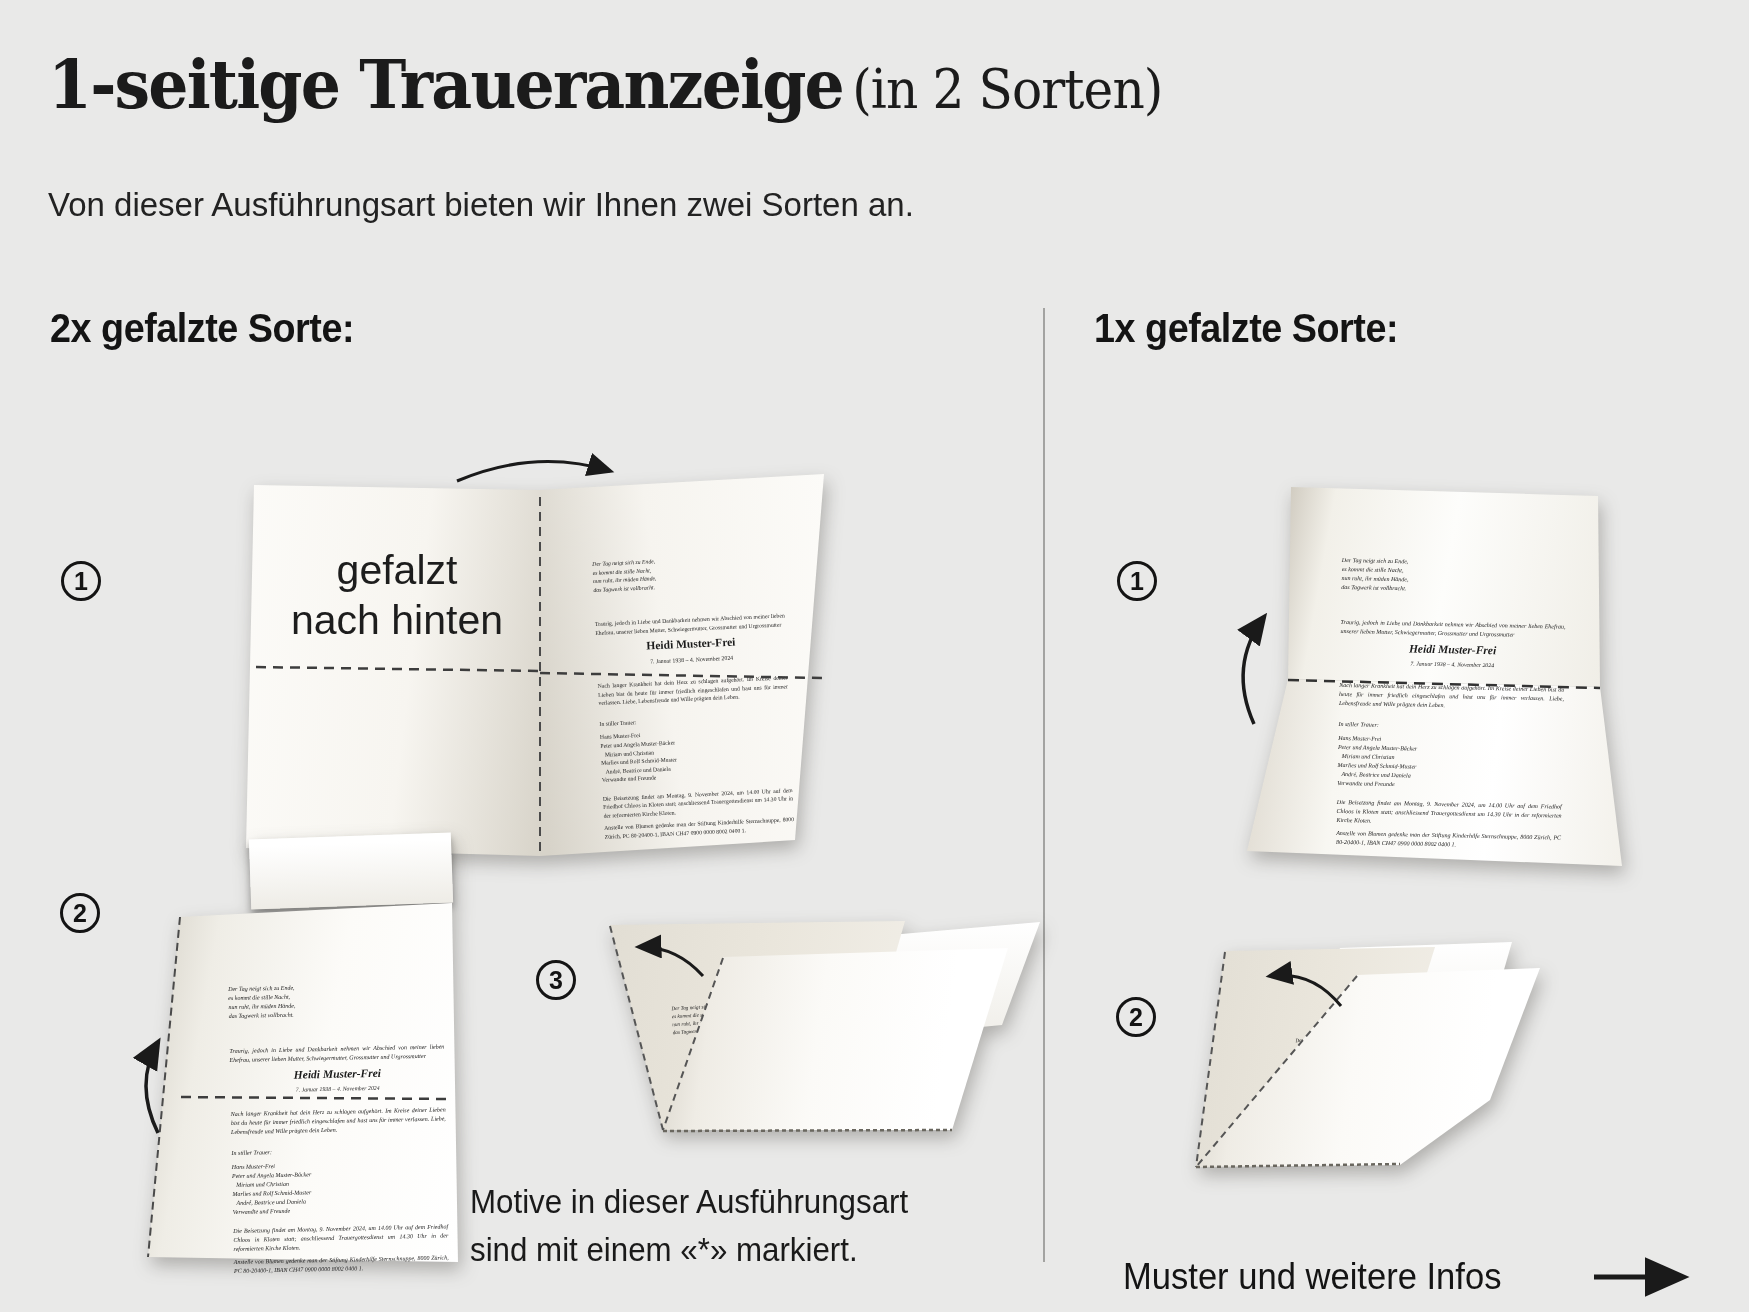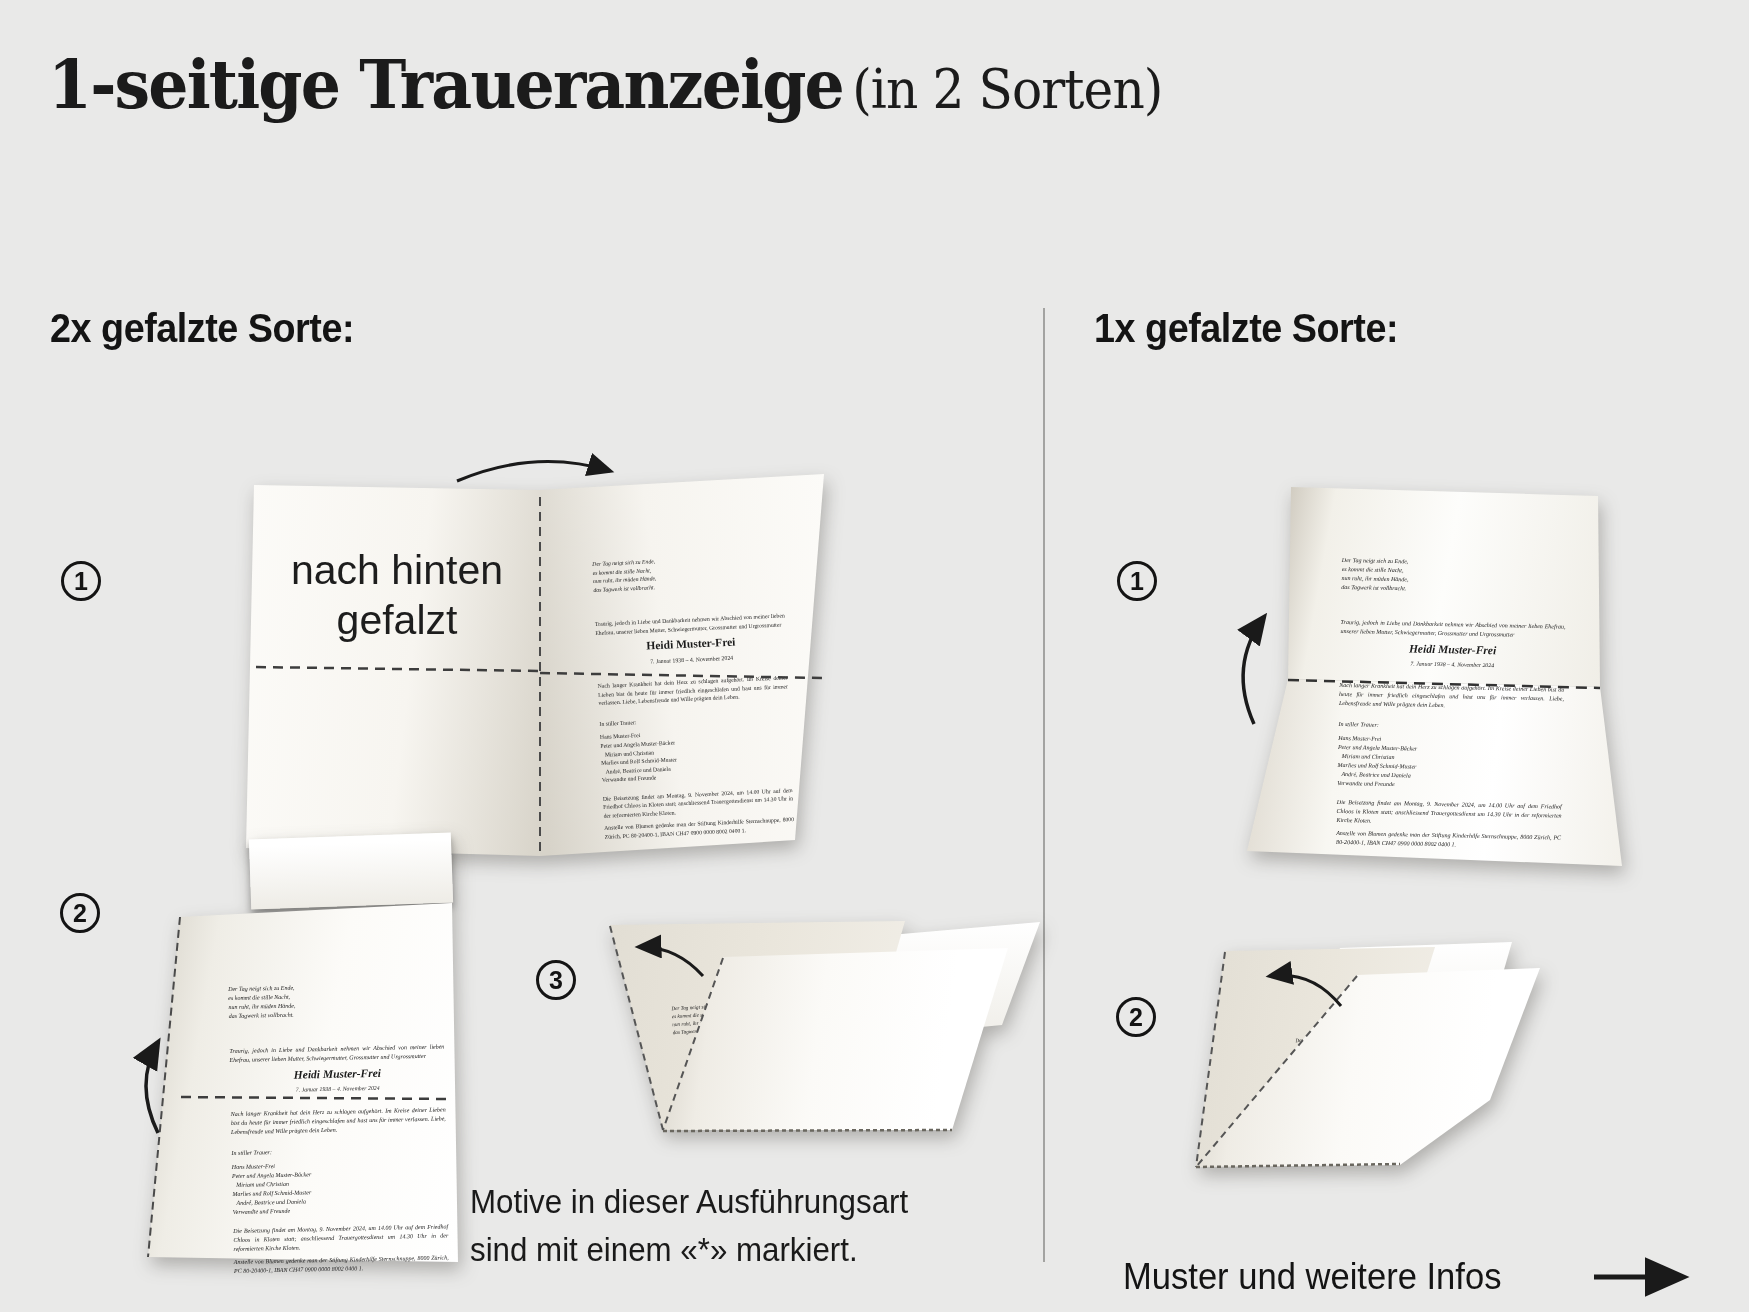--- a/index.html
+++ b/index.html
@@ -86,34 +86,35 @@
   svg.overlay{position:absolute; left:0; top:0; pointer-events:none;}
 </style>
 </head>
 <body>
 
 <div class="canvas">
 
   <div class="abs title">
     <span>1-seitige Traueranzeige</span><span class="suffix">(in 2 Sorten)</span>
   </div>
+  <div class="abs subtitle">Von dieser Ausführungsart bieten wir Ihnen zwei Sorten an.</div>
 
   <div class="abs section-head" style="left:50px; top:305px;">2x gefalzte Sorte:</div>
   <div class="abs section-head" style="left:1094px; top:305px;">1x gefalzte Sorte:</div>
   <div class="abs divider"></div>
 
   <div class="abs shadowed">
     <div class="sheet pageL" style="left:246px; top:485px; width:294px; height:373px;
                 clip-path:polygon(8px 0px,294px 5px,294px 371px,0px 363px);"></div>
     <div class="sheet pageR" style="left:540px; top:474px; width:284px; height:382px;
                 clip-path:polygon(0px 16px,284px 0px,255px 366px,0px 382px);"></div>
   </div>
   <div class="abs fold-label">
+    <div>gefalzt</div>
     <div>nach hinten</div>
-    <div>gefalzt</div>
   </div>
   <div class="abs obit" style="left:592px; top:560px; width:190px; transform:rotate(-2.6deg); transform-origin:0 0; font-size:5.7px;">
   <div class="poem">
     <div>Der Tag neigt sich zu Ende,</div>
     <div>es kommt die stille Nacht,</div>
     <div>nun ruht, ihr müden Hände,</div>
     <div>das Tagwerk ist vollbracht.</div>
   </div>
   <div class="intro">Traurig, jedoch in Liebe und Dankbarkeit nehmen wir Abschied von meiner lieben Ehefrau, unserer lieben Mutter, Schwiegermutter, Grossmutter und Urgrossmutter</div>
   <div class="name">Heidi Muster-Frei</div>

